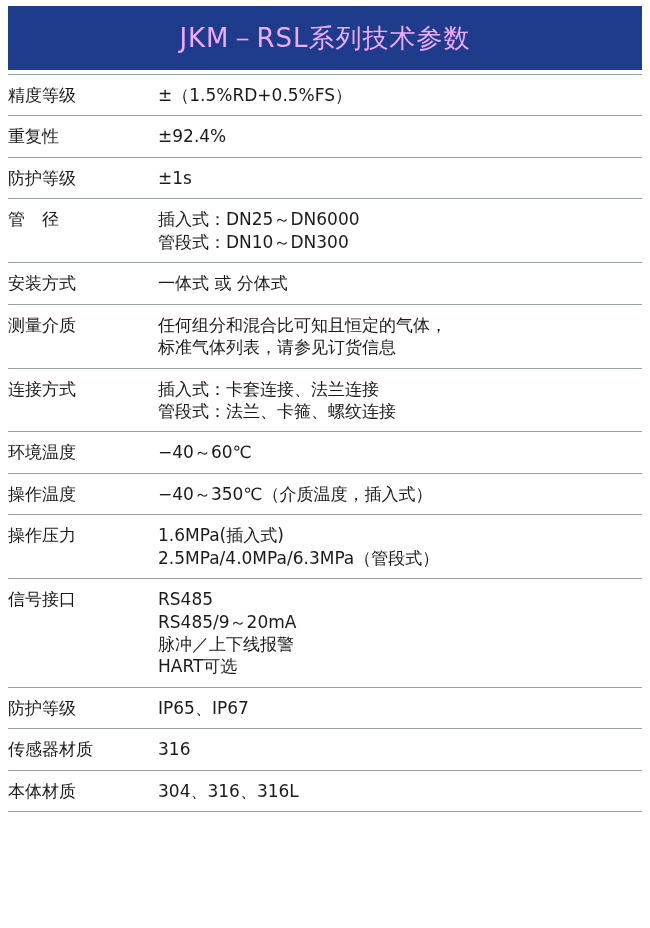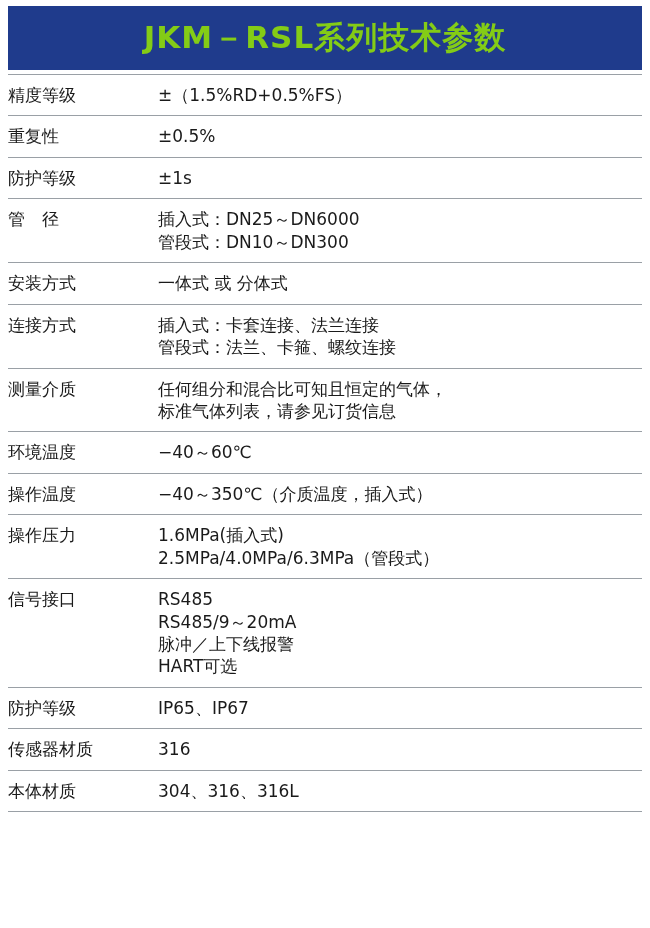--- a/index.html
+++ b/index.html
@@ -22,23 +22,23 @@
   }
   .title-bar {
     background: #1f3b8c;
     height: 64px;
     display: flex;
     align-items: center;
     justify-content: center;
     margin: 6px 8px 0 8px;
   }
   .title-bar .title-text {
-    color: #84cc16;
-    font-size: 31px;
-    font-weight: bold;
+    color: #f0abfc;
+    font-size: 26px;
+    font-weight: normal;
     letter-spacing: 1px;
     white-space: nowrap;
     font-family: "DejaVu Sans", "Liberation Sans", sans-serif;
   }
   table.spec {
     width: 634px;
     margin: 4px 8px 0 8px;
     border-collapse: collapse;
     table-layout: fixed;
   }
@@ -77,44 +77,44 @@
   </div>
 
   <table class="spec">
     <tbody>
       <tr>
         <td class="label">精度等级</td>
         <td class="value">±（1.5%RD+0.5%FS）</td>
       </tr>
       <tr>
         <td class="label">重复性</td>
-        <td class="value">±0.5%</td>
+        <td class="value">±92.4%</td>
       </tr>
       <tr>
         <td class="label">防护等级</td>
         <td class="value">±1s</td>
       </tr>
       <tr>
         <td class="label">管　径</td>
         <td class="value">插入式：DN25～DN6000
 管段式：DN10～DN300</td>
       </tr>
       <tr>
         <td class="label">安装方式</td>
         <td class="value">一体式 或 分体式</td>
       </tr>
       <tr>
+        <td class="label">测量介质</td>
+        <td class="value">任何组分和混合比可知且恒定的气体，
+标准气体列表，请参见订货信息</td>
+      </tr>
+      <tr>
         <td class="label">连接方式</td>
         <td class="value">插入式：卡套连接、法兰连接
 管段式：法兰、卡箍、螺纹连接</td>
-      </tr>
-      <tr>
-        <td class="label">测量介质</td>
-        <td class="value">任何组分和混合比可知且恒定的气体，
-标准气体列表，请参见订货信息</td>
       </tr>
       <tr>
         <td class="label">环境温度</td>
         <td class="value">−40～60℃</td>
       </tr>
       <tr>
         <td class="label">操作温度</td>
         <td class="value">−40～350℃（介质温度，插入式）</td>
       </tr>
       <tr>

